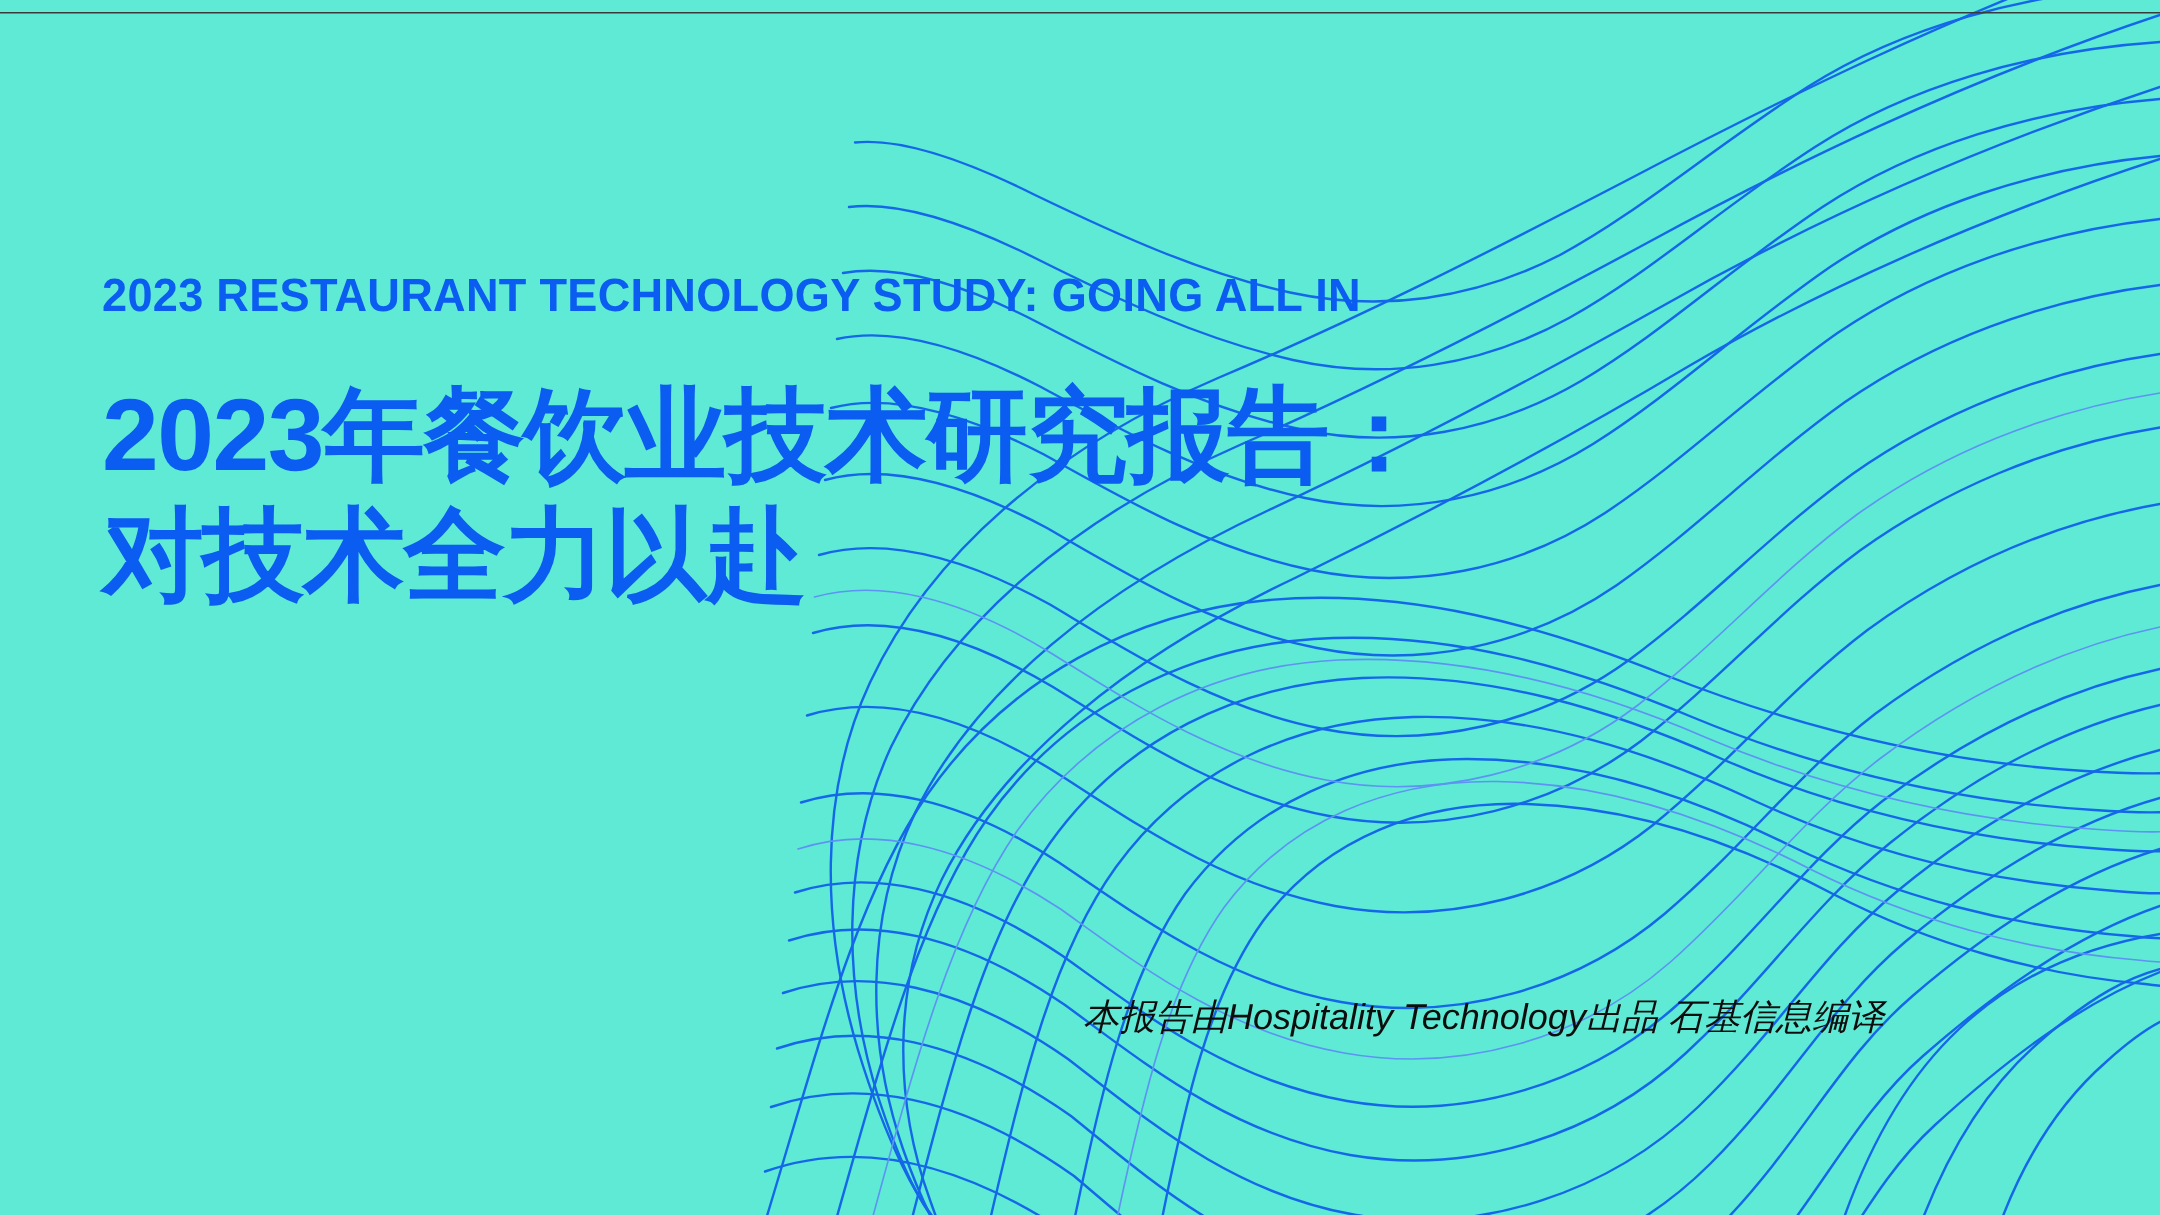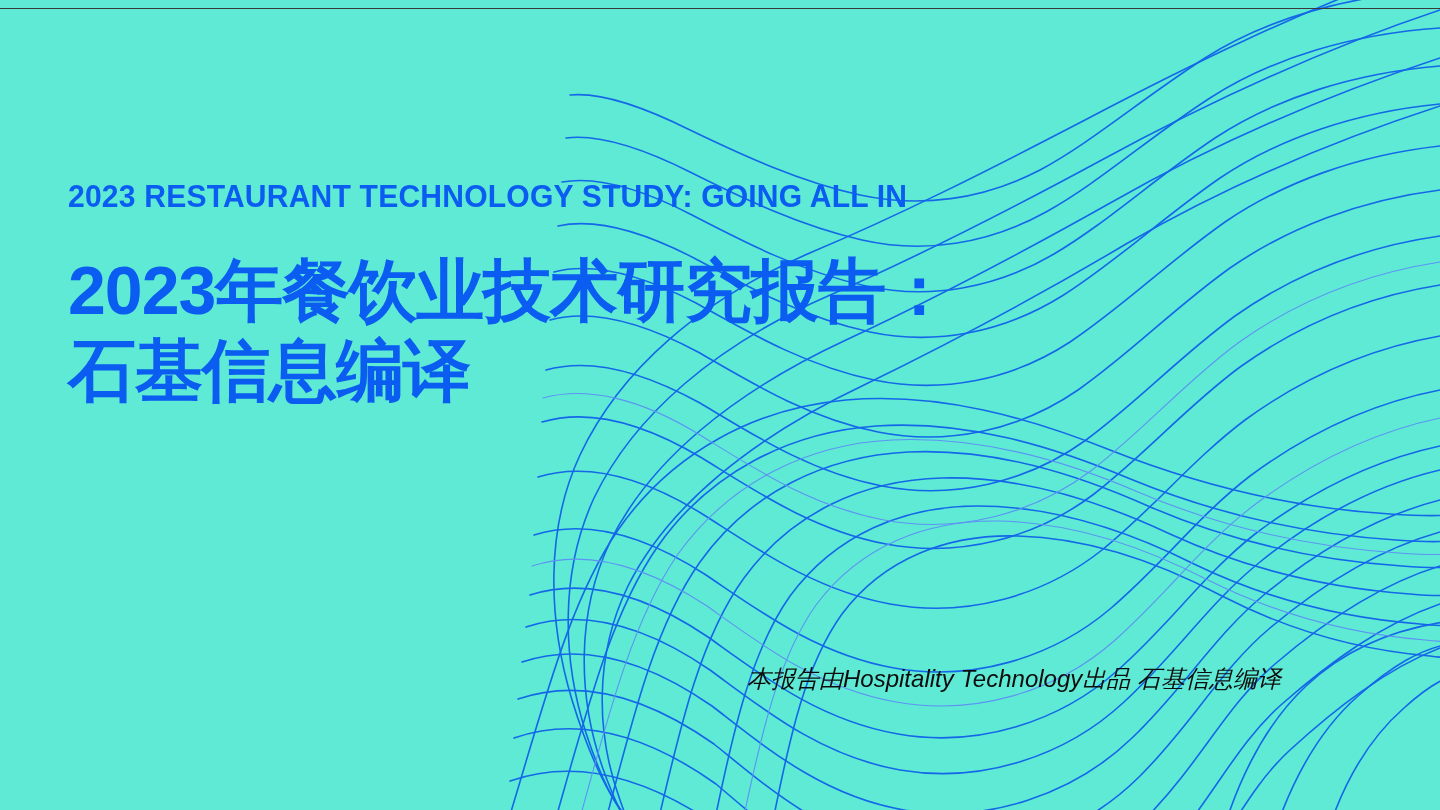--- a/index.html
+++ b/index.html
@@ -66,21 +66,21 @@
     font-size: 68px;
     line-height: 80px;
     letter-spacing: -1px;
     color: #0b5cf0;
     margin: 0;
     white-space: pre-line;
   }
 
   #credit-line {
     position: absolute;
-    left: 747px;
+    left: 722px;
     top: 664px;
     z-index: 4;
     font-family: "Liberation Sans", "DejaVu Sans", sans-serif;
     font-style: italic;
     font-weight: 400;
     font-size: 24px;
     line-height: 30px;
     color: #0d0d0d;
     white-space: nowrap;
   }
@@ -145,18 +145,18 @@
       <path d="M 1440 262 C 1363 274, 1294 303, 1238 343 C 1184 383, 1146 428, 1092 470 C 1034 514, 958 534, 884 520 C 810 506, 752 467, 700 435 C 640 398, 586 386, 543 398"></path>
       <path d="M 1440 418 C 1369 433, 1306 466, 1253 506 C 1201 546, 1168 593, 1114 641 C 1056 692, 975 716, 896 702 C 817 688, 759 643, 707 606 C 640 562, 581 550, 532 566"></path>
       <path d="M 580 818 C 610 708, 634 618, 678 554 C 730 482, 808 444, 892 440 C 980 436, 1064 460, 1138 492 C 1218 526, 1306 547, 1399 553 C 1426 555, 1439 555, 1451 554"></path>
       <path d="M 742 825 C 762 730, 779 657, 816 605 C 860 546, 926 520, 998 521 C 1074 522, 1146 548, 1208 580 C 1276 614, 1351 634, 1425 640 C 1441 642, 1448 642, 1457 641"></path>
     </g>
   </svg>
 
   <div id="title-block">
     <div id="eyebrow">2023 RESTAURANT TECHNOLOGY STUDY: GOING ALL IN</div>
     <h1 id="main-title">2023年餐饮业技术研究报告：
-石基信息编译</h1>
+对技术全力以赴</h1>
   </div>
 
   <div id="credit-line">本报告由Hospitality Technology出品 石基信息编译</div>
 
 </div>
 
 </body></html>

